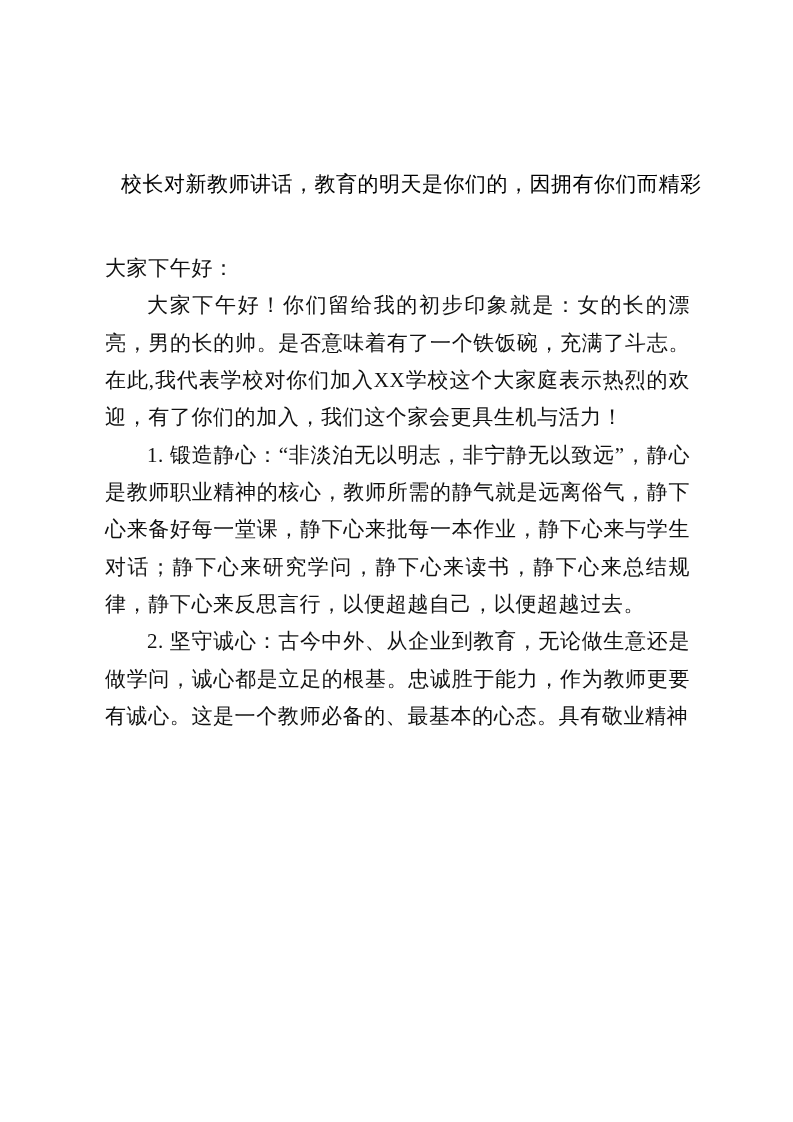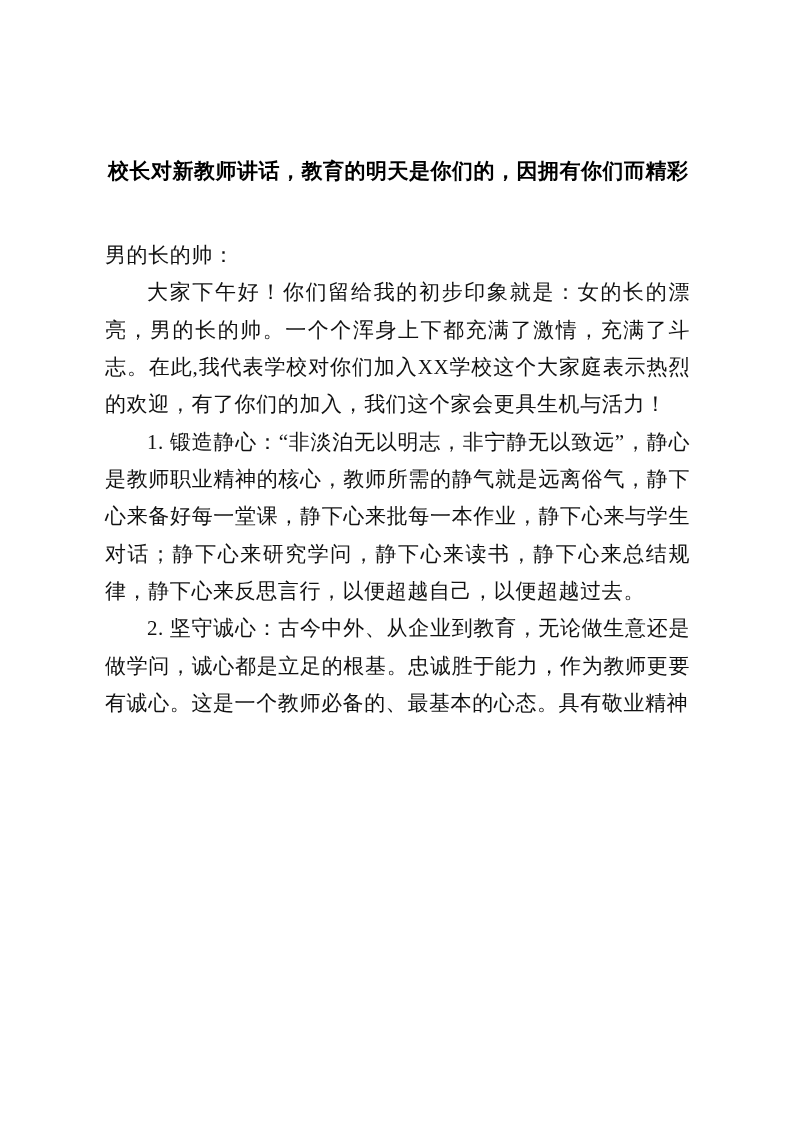--- a/index.html
+++ b/index.html
@@ -12,24 +12,24 @@
     width: 793px;
     height: 1122px;
     margin: 0;
     background: #ffffff;
     box-sizing: border-box;
     padding: 152px 103px 0 105px;
     color: #111111;
     overflow: hidden;
   }
   .doc-title {
-    margin: 3px;
+    margin: 16px;
     padding: 0;
     font-family: "Liberation Sans", "DejaVu Sans", sans-serif;
-    font-weight: bold;
+    font-weight: normal;
     font-size: 21px;
     line-height: 32px;
     letter-spacing: 0.5px;
     white-space: nowrap;
     color: #000000;
   }
   .doc-body {
     margin-top: 50px;
   }
   .salutation,
@@ -47,22 +47,22 @@
     text-indent: 2em;
   }
 </style>
 </head>
 <body>
 
 <div class="page">
   <h1 class="doc-title">校长对新教师讲话，教育的明天是你们的，因拥有你们而精彩</h1>
 
   <div class="doc-body">
-    <p class="salutation">男的长的帅：</p>
+    <p class="salutation">大家下午好：</p>
 
-    <p class="body-para">大家下午好！你们留给我的初步印象就是：女的长的漂亮，男的长的帅。一个个浑身上下都充满了激情，充满了斗志。在此,我代表学校对你们加入XX学校这个大家庭表示热烈的欢迎，有了你们的加入，我们这个家会更具生机与活力！</p>
+    <p class="body-para">大家下午好！你们留给我的初步印象就是：女的长的漂亮，男的长的帅。是否意味着有了一个铁饭碗，充满了斗志。在此,我代表学校对你们加入XX学校这个大家庭表示热烈的欢迎，有了你们的加入，我们这个家会更具生机与活力！</p>
 
 
     <p class="body-para">1. 锻造静心：“非淡泊无以明志，非宁静无以致远”，静心是教师职业精神的核心，教师所需的静气就是远离俗气，静下心来备好每一堂课，静下心来批每一本作业，静下心来与学生对话；静下心来研究学问，静下心来读书，静下心来总结规律，静下心来反思言行，以便超越自己，以便超越过去。</p>
 
     <p class="body-para">2. 坚守诚心：古今中外、从企业到教育，无论做生意还是做学问，诚心都是立足的根基。忠诚胜于能力，作为教师更要有诚心。这是一个教师必备的、最基本的心态。具有敬业精神</p>
   </div>
 </div>
 
 </body></html>

